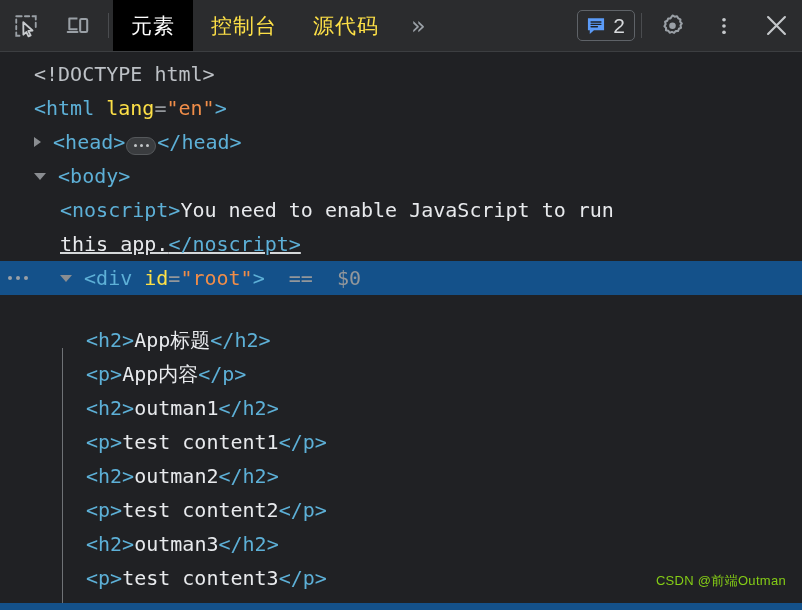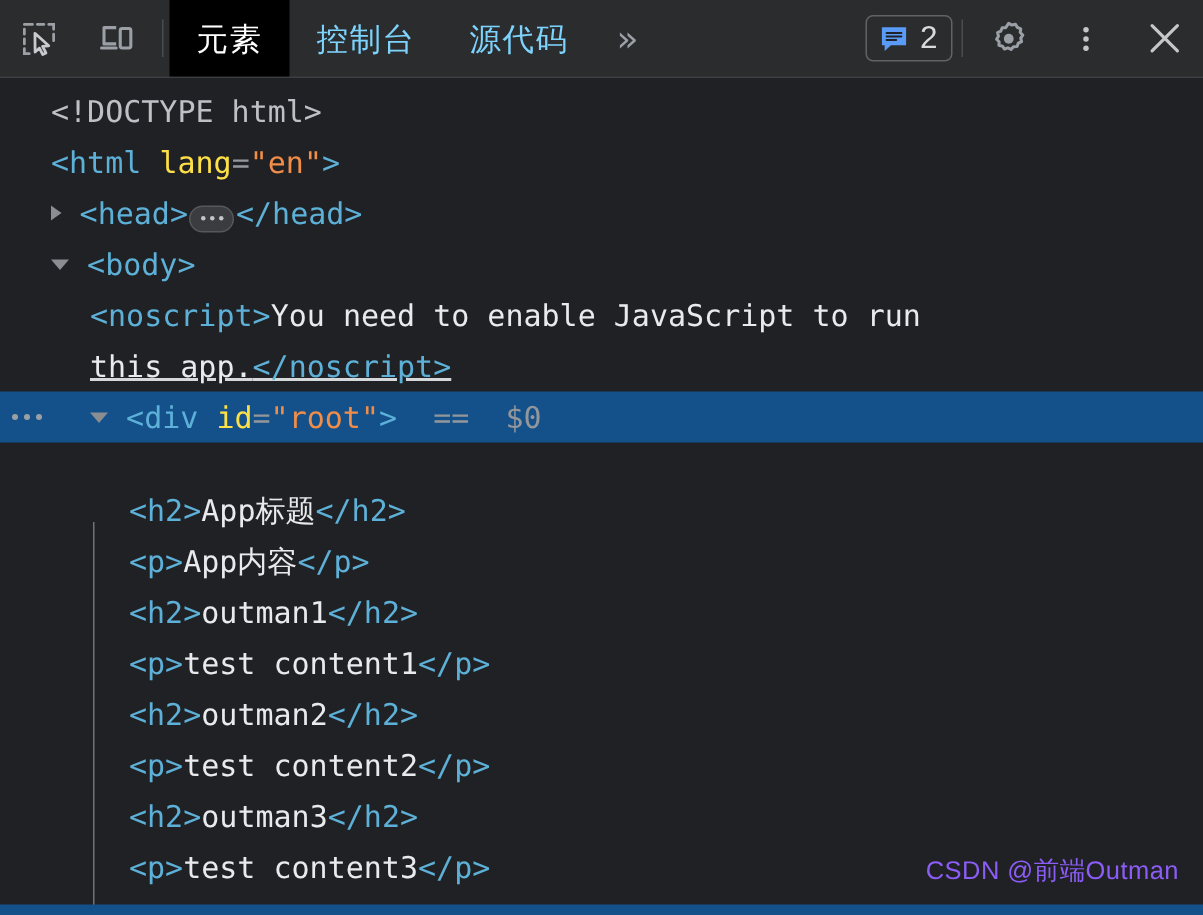--- a/index.html
+++ b/index.html
@@ -47,21 +47,21 @@
     margin: 13px 4px;
     flex: 0 0 1px;
   }
 
   .tab {
     display: flex;
     align-items: center;
     justify-content: center;
     padding: 0 18px;
     font-size: 21px;
-    color: #7dd3fc;
+    color: #fde047;
     cursor: pointer;
     letter-spacing: 1px;
     white-space: nowrap;
   }
   .tab.active {
     background: #000000;
     color: #ffffff;
   }
 
   .tab-overflow {
@@ -91,22 +91,22 @@
     color: #d8dadd;
     font-size: 21px;
     line-height: 1;
     font-family: "Liberation Sans", sans-serif;
   }
 
   .watermark {
     position: absolute;
     right: 16px;
     bottom: 12px;
-    color: #8b5cf6;
-    font-size: 17px;
+    color: #84cc16;
+    font-size: 13px;
     font-family: "Liberation Sans", sans-serif;
     letter-spacing: 0.3px;
     pointer-events: none;
   }
 
   
   .dom-panel {
     flex: 1 1 auto;
     position: relative;
     background: #202124;

